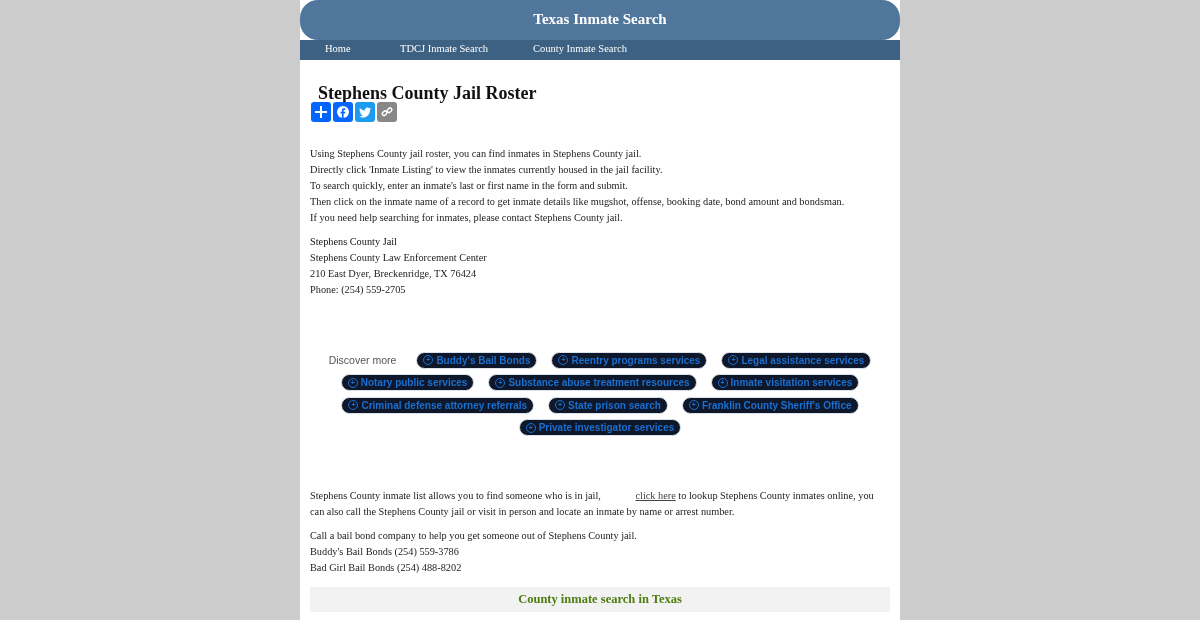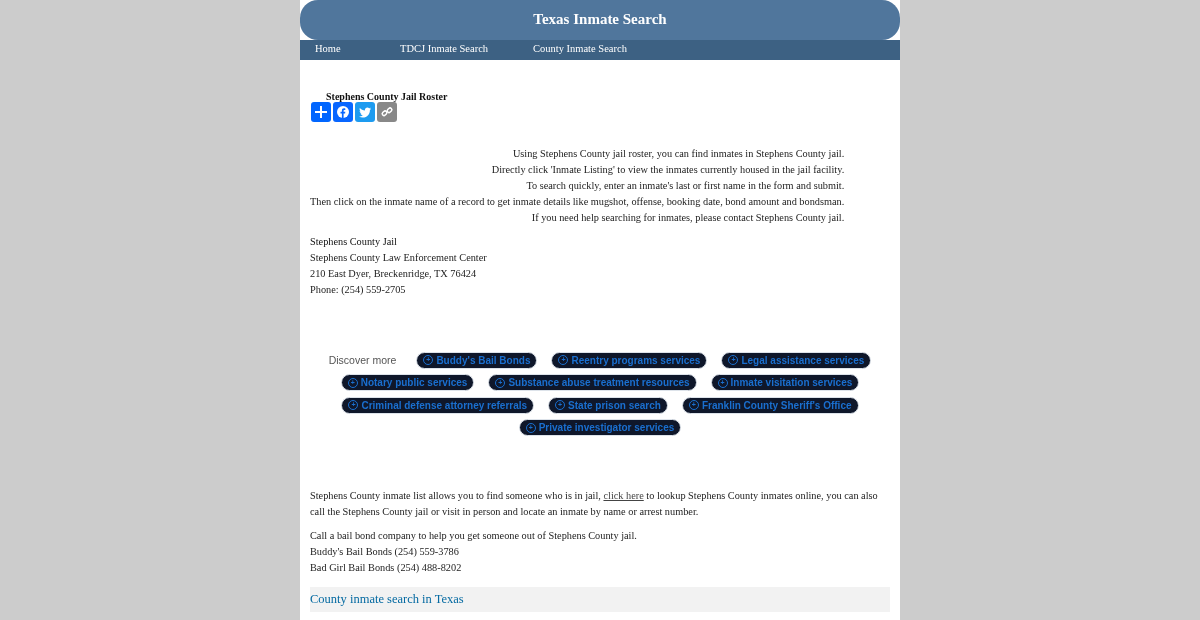--- a/index.html
+++ b/index.html
@@ -36,43 +36,43 @@
     align-items: center;
     font-size: 10.5px;
   }
   .nav a {
     color: #fff;
     text-decoration: none;
     position: absolute;
     top: 43px;
   }
   h1.title {
-    font-size: 10px;
-    font-weight: bold;
-    margin: 16px;
+    font-size: 18px;
+    font-weight: bold;
+    margin: 8px;
     position: absolute;
     left: 10px;
     top: 75px;
     color: #111;
   }
   .share {
     position: absolute;
     left: 11px;
     top: 102px;
     display: flex;
     gap: 2px;
   }
   .share span {
     width: 20px; height: 20px;
     border-radius: 3px;
     display: flex; align-items: center; justify-content: center;
   }
   .share svg { width: 14px; height: 14px; }
   .txt { font-size: 10.3px; line-height: 16px; color: #222; }
-  .intro { position: absolute; left: 10px; top: 146px; text-align: right; }
+  .intro { position: absolute; left: 10px; top: 146px; }
   .jail { position: absolute; left: 10px; top: 234px; }
   .jail .b { font-weight: normal; color: #111; }
   .discover {
     position: absolute;
     left: 0; top: 349px;
     width: 600px;
     font-family: "Liberation Sans", "DejaVu Sans", sans-serif;
     font-size: 10px;
   }
   .drow { display: flex; justify-content: center; align-items: center; gap: 14px; height: 22.5px; }
@@ -88,43 +88,43 @@
     background: #0f172a;
   }
   .chip .ic {
     width: 8px; height: 8px;
     border: 1px solid #1a6fcf;
     border-radius: 50%;
     display: inline-flex; align-items: center; justify-content: center;
     font-size: 7px; line-height: 8px;
   }
   .list { position: absolute; left: 10px; top: 488px; width: 580px; }
-  .list a { color: #444; text-decoration: underline; }
+  .list a { color: #444; text-decoration: underline; margin-left: 32px; }
   .bail { position: absolute; left: 10px; top: 528px; }
   .county-bar {
     position: absolute;
     left: 10px; top: 587px;
     width: 580px; height: 25px;
     background: #f2f2f2;
-    text-align: left;
-    font-weight: normal;
+    text-align: center;
+    font-weight: bold;
     font-size: 12.5px;
     line-height: 25px;
-    color: #0369a1;
+    color: #4d7c0f;
   }
 </style>
 </head>
 <body>
 
 <div class="page">
   <div class="site-header">
     <span>Texas Inmate Search</span>
   </div>
   <div class="nav">
-    <a style="left:15px">Home</a>
+    <a style="left:25px">Home</a>
     <a style="left:100px">TDCJ Inmate Search</a>
     <a style="left:233px">County Inmate Search</a>
   </div>
 
   <h1 class="title">Stephens County Jail Roster</h1>
 
   <div class="share">
     <span style="background:#0166ff">
       <svg viewBox="0 0 14 14">
           <path d="M6 1h2v5h5v2H8v5H6V8H1V6h5z" fill="#fff"></path>

